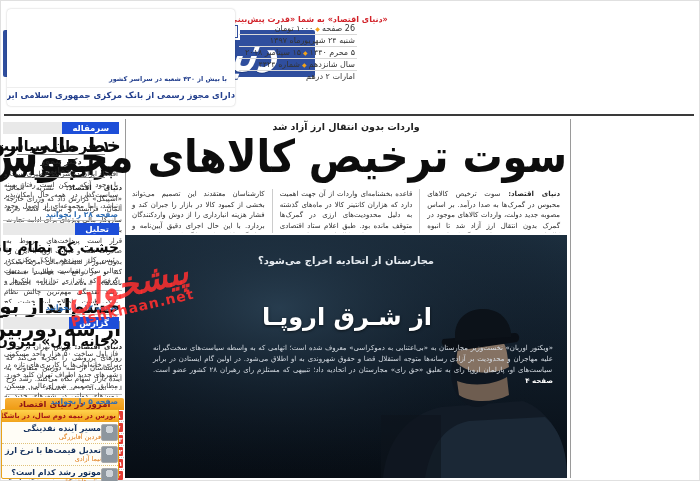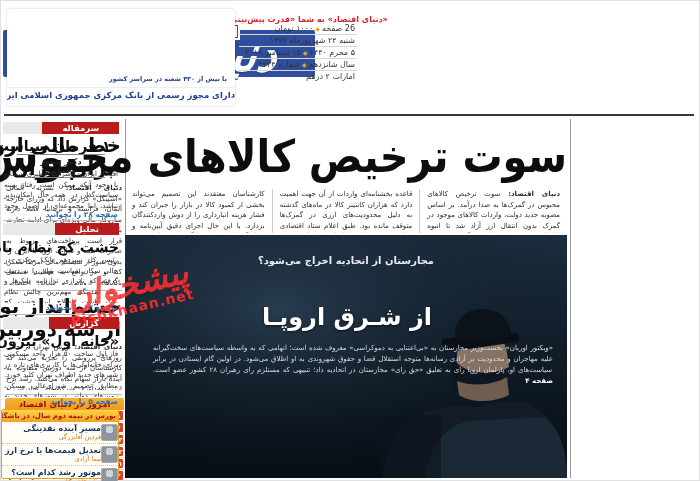--- a/index.html
+++ b/index.html
@@ -42,21 +42,21 @@
   .photo svg{position:absolute;top:0;left:0;}
   .photo-kicker{position:absolute;color:#e8edf2;font-size:10px;font-weight:bold;text-align:center;width:100%;}
   .photo-headline{position:absolute;color:#fff;font-weight:bold;text-align:center;white-space:nowrap;text-shadow:0 1px 3px rgba(0,0,0,.6);}
   .photo-body{position:absolute;color:#d7dde4;font-size:7px;line-height:1.55;text-align:justify;}
   .photo-page{color:#fff;font-weight:bold;}
   
   .rail-kicker{font-size:8.5px;font-weight:bold;color:#222;text-align:center;white-space:nowrap;}
   .rail-headline{font-size:19px;font-weight:bold;color:#0d0d0d;text-align:center;line-height:1.1;white-space:nowrap;}
   .rail-body{font-size:7px;line-height:1.5;text-align:justify;color:#2b2b2b;overflow:hidden;}
   .section-label-bar{display:flex;align-items:stretch;height:12px;background:#e9e9e9;}
-  .section-label{background:#b91c1c;color:#fff;font-size:8.5px;font-weight:bold;padding:0 20px;display:flex;align-items:center;white-space:nowrap;}
+  .section-label{background:#1d4ed8;color:#fff;font-size:8.5px;font-weight:bold;padding:0 10px;display:flex;align-items:center;white-space:nowrap;}
   .section-title{font-size:14px;font-weight:bold;color:#0d0d0d;text-align:center;white-space:nowrap;}
   .author{font-size:8px;font-weight:bold;color:#222;text-align:center;border-top:1px solid #888;border-bottom:1px solid #888;padding:2px 12px;margin:0 14px;}
   .read-link{font-size:7.5px;color:#2f6eb5;font-weight:bold;}
   
   .club{border:1px solid #e8a21a;background:#fffdf6;border-radius:2px;}
   .club-header{background:linear-gradient(#ffd34d,#f2a31b);color:#a31515;font-size:7px;font-weight:bold;text-align:center;padding:2px 2px;white-space:nowrap;overflow:hidden;}
   .club-item{display:flex;flex-direction:row;align-items:center;padding:2px 0;border-bottom:1px dotted #e0c27a;}
   .club-item:last-child{border-bottom:none;}
   .avatar{width:15px;height:15px;border-radius:2px;background:radial-gradient(circle at 50% 30%, #cfd4d9 0 30%, #8d969e 31% 100%);border:1px solid #aaa;flex:0 0 auto;}
   .club-title{font-size:8px;font-weight:bold;color:#15315d;white-space:nowrap;}
@@ -100,20 +100,21 @@
   <div class="abs ad" style="top:8px;right:464px;width:228px;height:97px;">
     <div class="ad-branches" style="top:66px;right:8px;">با بیش از ۴۳۰ شعبه در سراسر کشور</div>
     <div class="ad-license" style="top:78px;left:0;width:100%;padding:2px 0;">دارای مجوز رسمی از بانک مرکزی جمهوری اسلامی ایران</div>
   </div>
 
   <div class="abs rule-h" style="top:113px;right:5px;width:690px;"></div>
 
   <div class="abs vline" style="top:118px;right:128px;height:359px;"></div>
   <div class="abs vline" style="top:118px;left:124px;height:359px;"></div>
 
+  <div class="abs kicker" style="top:120px;right:132px;width:442px;">واردات بدون انتقال ارز آزاد شد</div>
   <div class="abs lead-headline" style="top:132px;right:132px;width:442px;">سوت ترخیص کالاهای محبوس</div>
   <div class="abs lead-body" style="top:188px;right:132px;width:442px;height:44px;">
     <div class="lead-col">
       <span class="lead-in">دنیای اقتصاد:</span>
       <span>سوت ترخیص کالاهای محبوس در گمرک‌ها به صدا درآمد. بر اساس مصوبه جدید دولت، واردات کالاهای موجود در گمرک بدون انتقال ارز آزاد شد تا انبوه کالاهای دپوشده در بنادر و گمرک‌ها تعیین تکلیف شود. این تصمیم به درخواست فعالان اقتصادی و با هدف تنظیم بازار اتخاذ شده است.</span>
     </div>
     <div class="lead-col">قاعده بخشنامه‌ای واردات از آن جهت اهمیت دارد که هزاران کانتینر کالا در ماه‌های گذشته به دلیل محدودیت‌های ارزی در گمرک‌ها متوقف مانده بود. طبق اعلام ستاد اقتصادی دولت، ترخیص این کالاها مشروط به ثبت سفارش و رعایت ضوابط فنی خواهد بود و ارز دولتی به آنها تعلق نمی‌گیرد.</div>
     <div class="lead-col">
       <span>کارشناسان معتقدند این تصمیم می‌تواند بخشی از کمبود کالا در بازار را جبران کند و فشار هزینه انبارداری را از دوش واردکنندگان بردارد. با این حال اجرای دقیق آیین‌نامه و هماهنگی بانک مرکزی با گمرک شرط موفقیت این سیاست است. </span>
       

